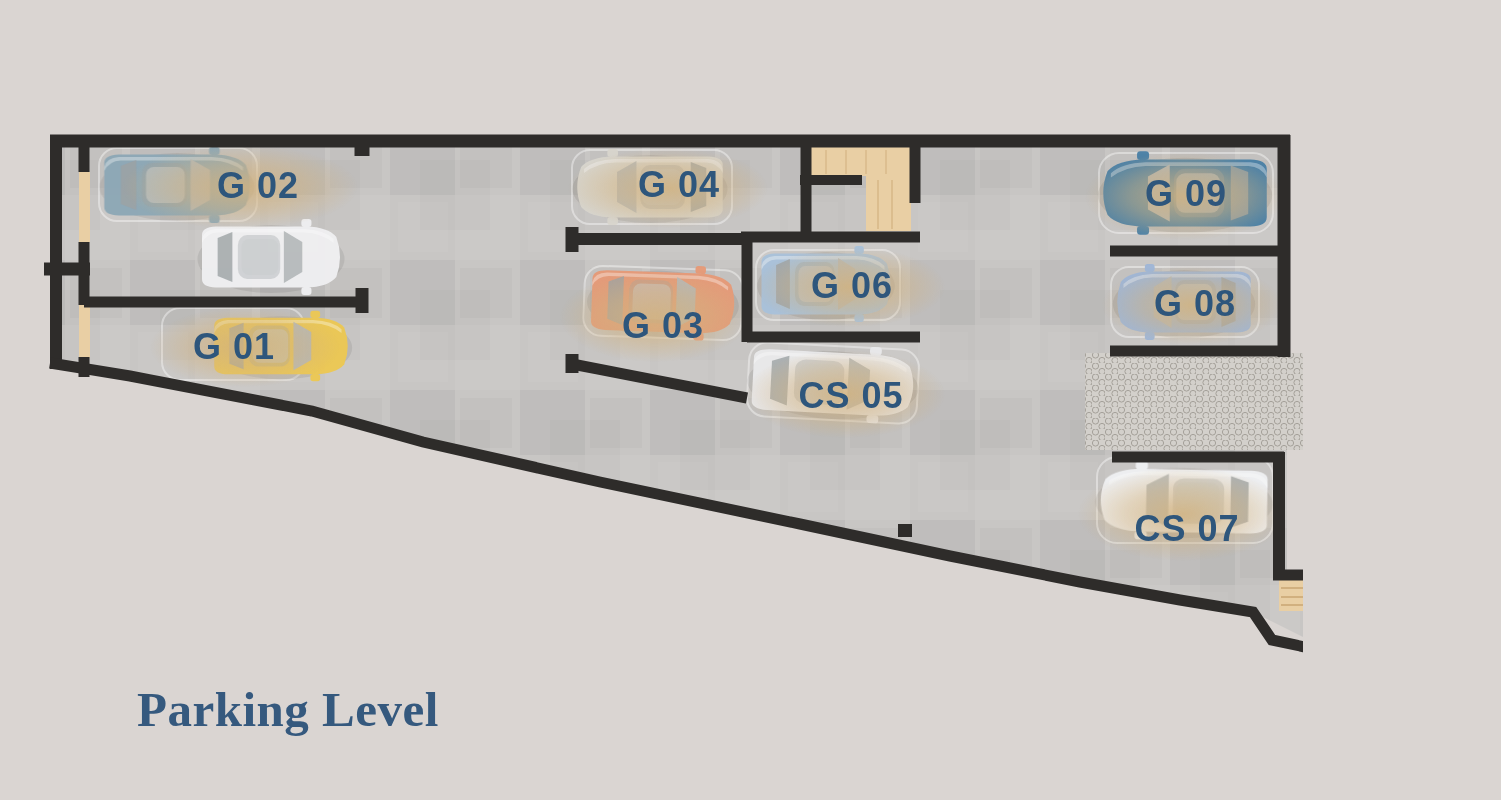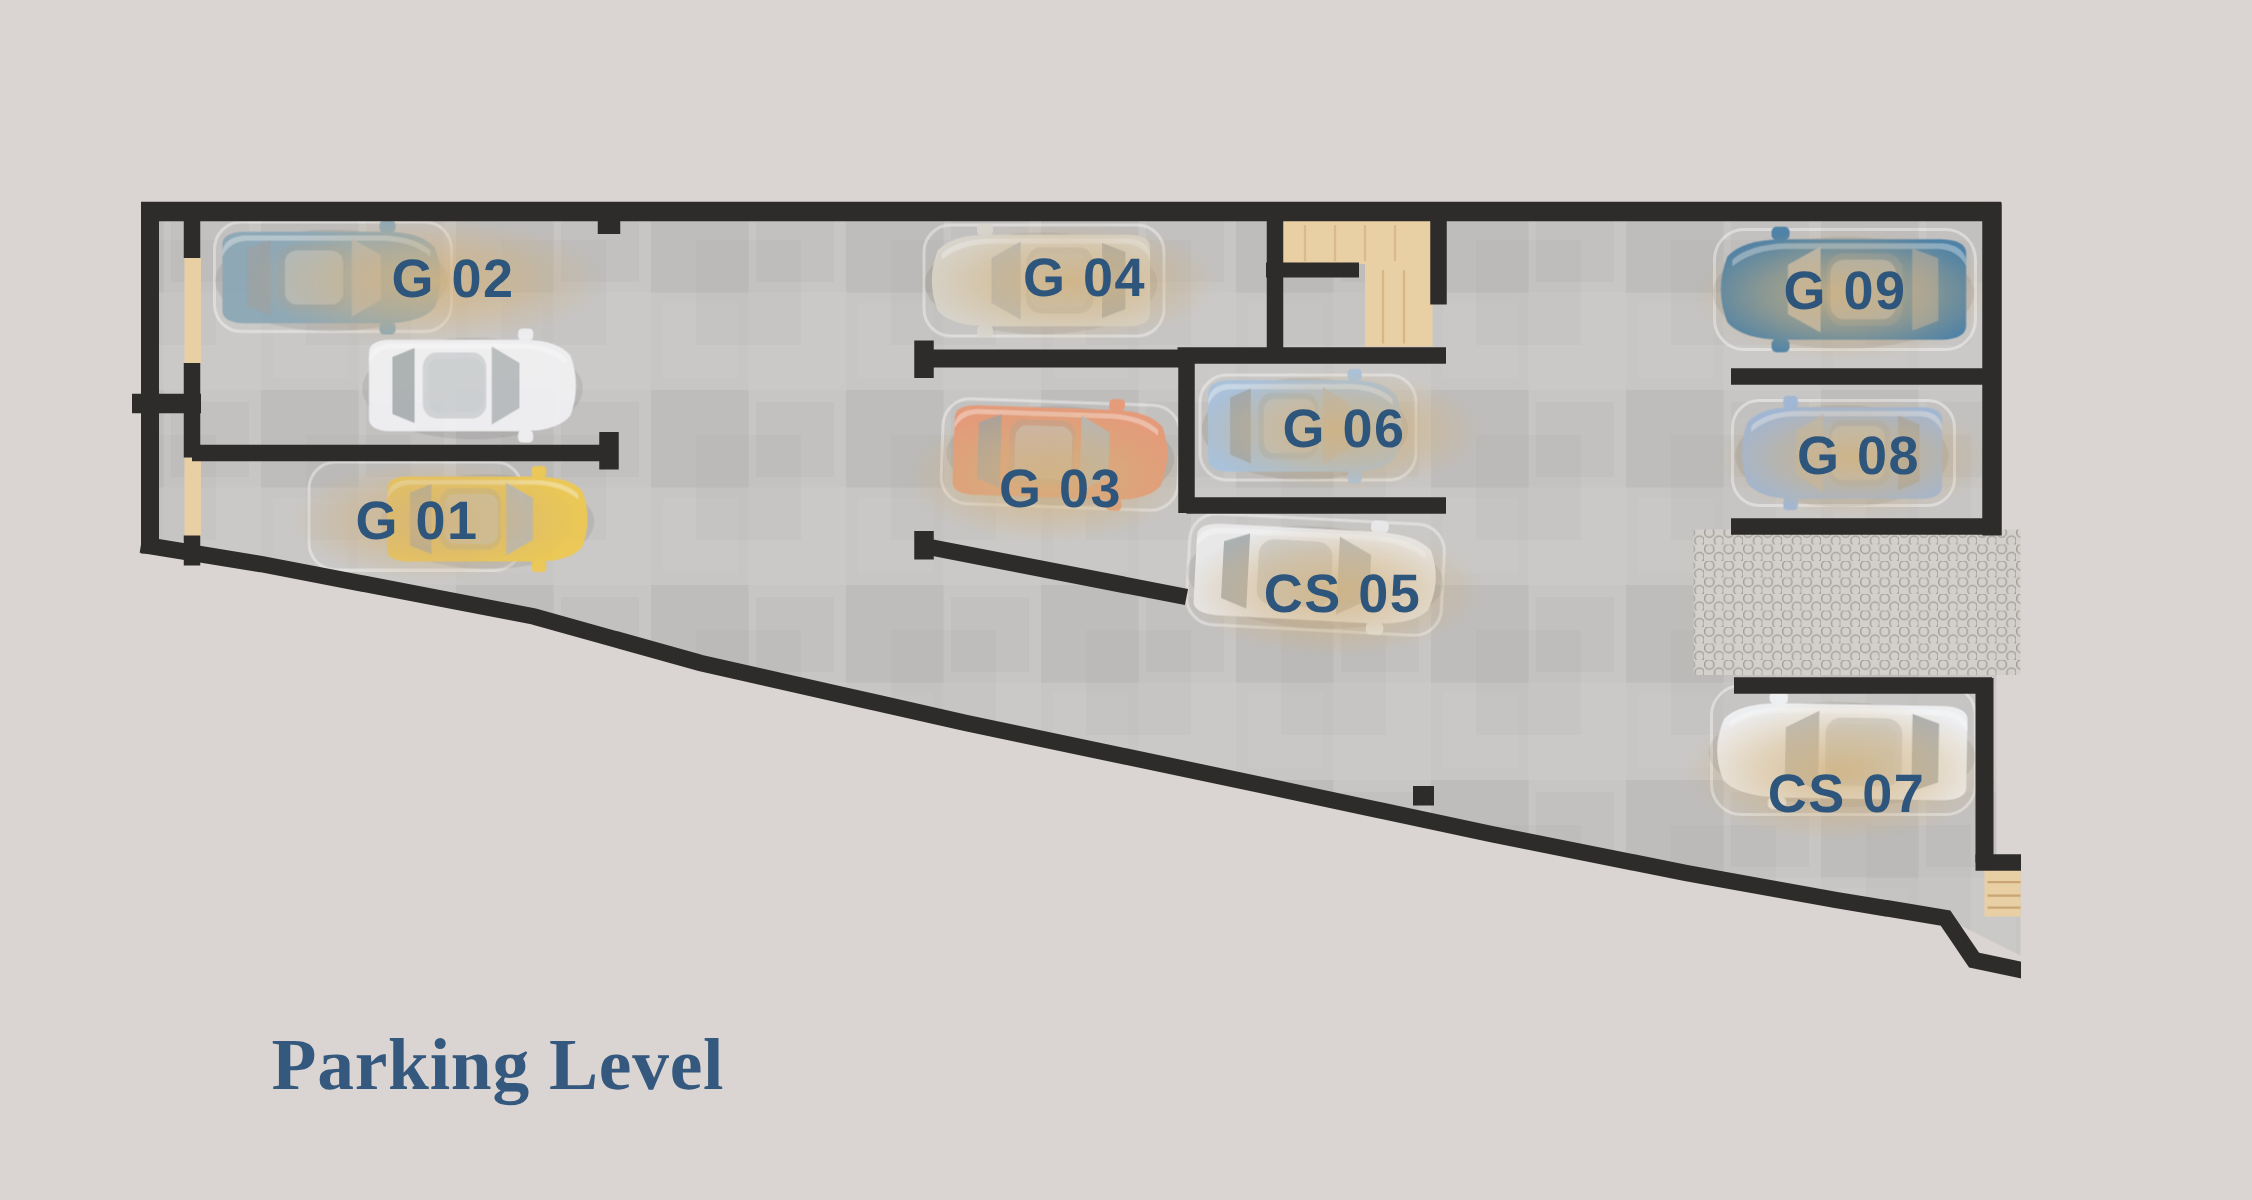--- a/index.html
+++ b/index.html
@@ -1,17 +1,17 @@
 <!DOCTYPE html>
 <html><head>
 <meta charset="utf-8">
 <style>
   html,body{margin:0;padding:0;background:#dad5d2;}
   .stage{position:relative;width:1303px;height:800px;overflow:hidden;
-         font-family:"Liberation Sans",sans-serif;margin-left:44px;}
+         font-family:"Liberation Sans",sans-serif;}
   svg{display:block;}
   .spot-label{font-family:"Liberation Sans",sans-serif;font-weight:bold;
               font-size:36px;letter-spacing:1px;text-anchor:middle;}
   .plan-title{font-family:"Liberation Serif",serif;font-weight:bold;
               font-size:49px;letter-spacing:0.5px;}
 </style>
 </head>
 <body>
 
 <div class="stage">

